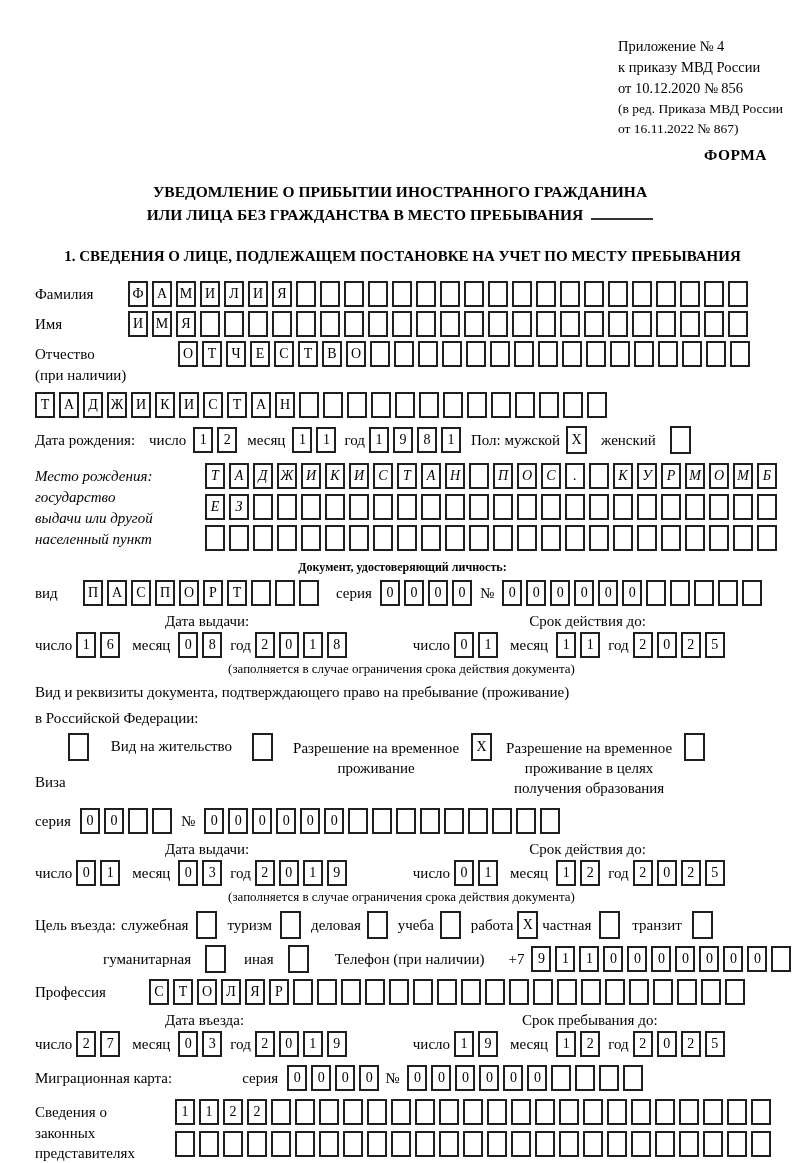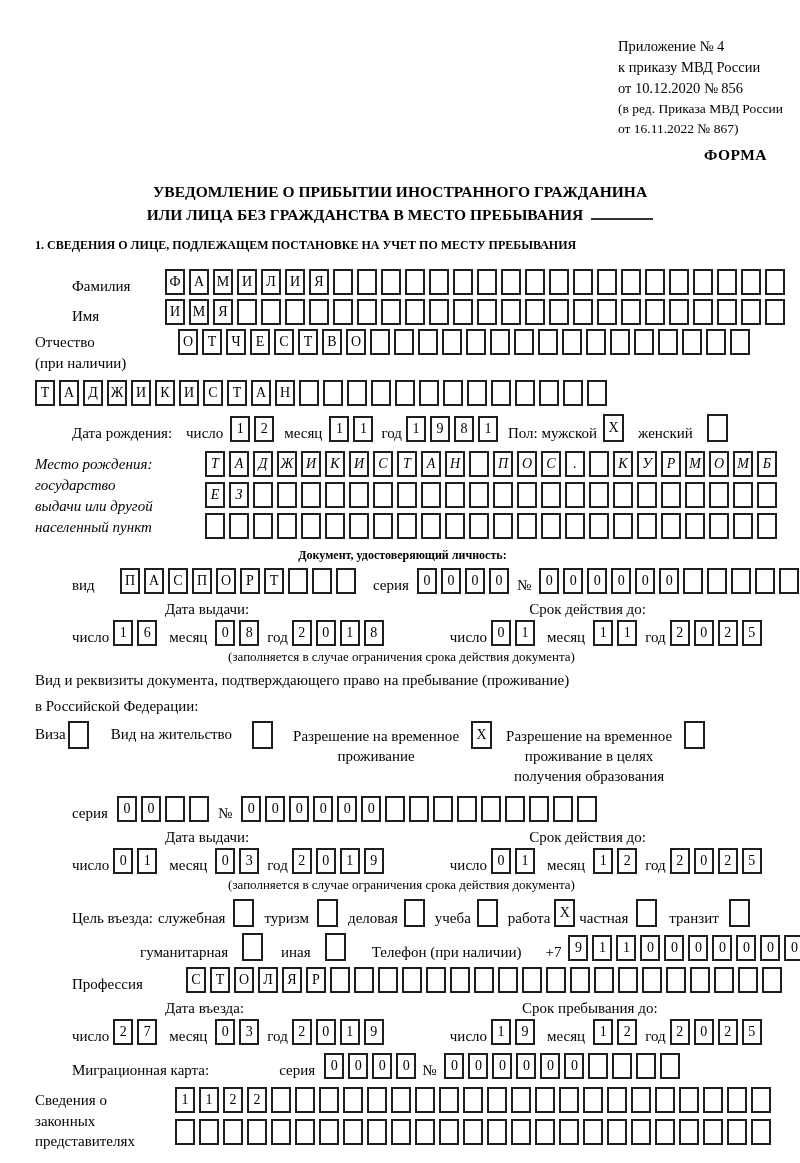--- a/index.html
+++ b/index.html
@@ -7,22 +7,22 @@
     width:800px;height:1163px;position:relative;overflow:hidden;
     font-family:"Liberation Serif","DejaVu Serif",serif;
     color:#000;font-size:15px;
   }
   .ref-block{position:absolute;left:618px;top:36px;line-height:21px;font-size:14.5px;}
   .ref-block .small{font-size:13.5px;line-height:20px;}
   .forma{position:absolute;right:33px;top:146px;font-weight:bold;font-size:15.5px;letter-spacing:.5px;}
   .content{position:absolute;left:0;top:180px;width:800px;padding:0 0 0 35px;box-sizing:border-box;}
   .title{ text-align:center;font-weight:bold;font-size:15.5px;line-height:23px;margin-right:35px;}
   .title .uline{display:inline-block;width:62px;border-bottom:2px solid #333;height:14px;margin-left:8px;}
-  .sec-head{font-weight:bold;font-size:12px;margin:12px 30px 0 0;}
-  .row{display:flex;align-items:flex-end;margin-top:4px;margin-left:37px;}
+  .sec-head{text-align:center;font-weight:bold;font-size:15px;margin:22px 30px 0 0;}
+  .row{display:flex;align-items:center;margin-top:4px;}
   .row-top{display:flex;align-items:flex-start;margin-top:4px;}
   .lbl{flex:0 0 auto;}
   .lbl-col{flex:0 0 auto;line-height:21px;}
   .cells{display:flex;flex:0 0 auto;}
   .cell{
     box-sizing:border-box;flex:0 0 auto;width:20px;height:26px;margin-right:4px;
     border:2px solid #1f1f1f;display:inline-flex;align-items:center;justify-content:center;
     font-size:14px;line-height:1;
   }
   .chk{
@@ -379,21 +379,21 @@
         <span class="cell">5</span>
       </span>
   </div>
 
   <div class="footnote">(заполняется в случае ограничения срока действия документа)</div>
 
   <div style="margin-top:7px;">Вид и реквизиты документа, подтверждающего право на пребывание (проживание)</div>
   <div style="margin-top:9px;">в Российской Федерации:</div>
 
   <div class="row-top" style="margin-top:6px;">
-    <span class="lbl" style="padding-top:5px;">Виза</span>
+    <span class="lbl" style="padding-top:5px;margin-top:36px;">Виза</span>
     <span class="chk" style="margin-left:2px;"></span>
     <span class="lbl" style="margin-left:22px;padding-top:5px;">Вид на жительство</span>
     <span class="chk" style="margin-left:20px;"></span>
     <span class="ctr" style="margin-left:20px;padding-top:5px;">
       <div>Разрешение на временное</div>
       <div>проживание</div>
     </span>
     <span class="chk" style="margin-left:12px;">X</span>
     <span class="ctr" style="margin-left:14px;padding-top:5px;">
       <div>Разрешение на временное</div>

